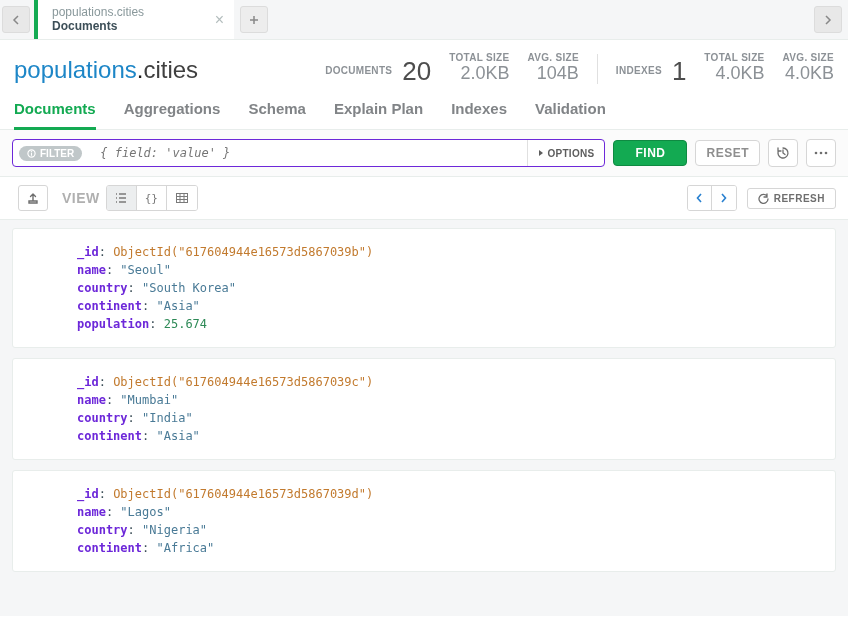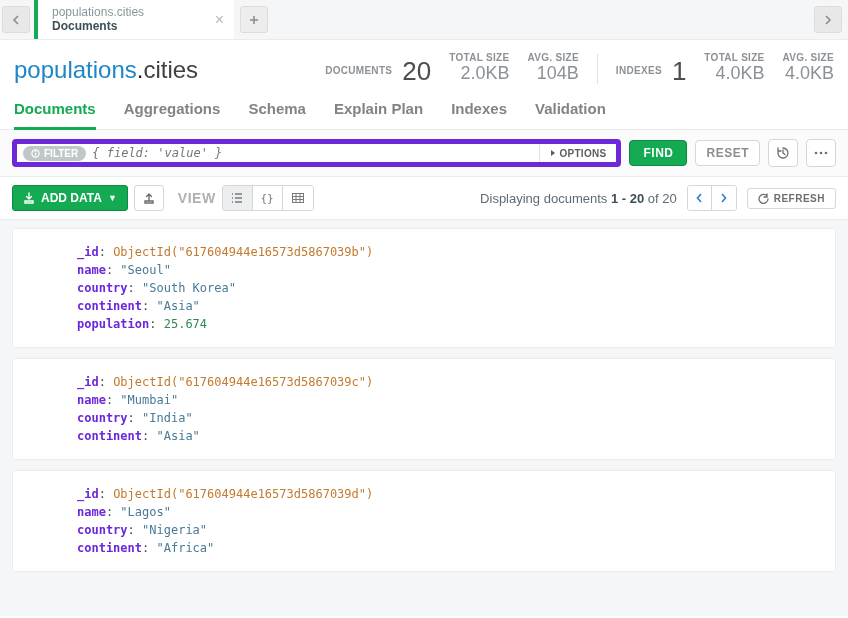--- a/index.html
+++ b/index.html
@@ -40,26 +40,26 @@
 .stat-big-value { font-size: 26px; color: #4d4d4d; line-height: 26px; margin-left: 4px; }
 .stat-divider { width: 1px; height: 30px; background: #e0e0e0; }
 
 
 .navtabs { display: flex; gap: 28px; padding: 14px 14px 0; border-bottom: 1px solid #e8edeb; }
 .navtab { font-size: 15px; font-weight: 600; color: #818487; padding-bottom: 10px; cursor: pointer; }
 .navtab.active { color: #13aa52; border-bottom: 3px solid #13aa52; margin-bottom: -1px; }
 
 
 .filterbar { display: flex; align-items: center; gap: 8px; padding: 9px 12px; border-bottom: 1px solid #e8edeb; background: #fbfbfb; }
-.filter-input-wrap { flex: 1; display: flex; align-items: center; border: 5px solid #6d28d9; border-radius: 4px; background: #fff; height: 28px; overflow: hidden; }
+.filter-input-wrap { flex: 1; display: flex; align-items: center; border: 1px solid #6d28d9; border-radius: 4px; background: #fff; height: 28px; overflow: hidden; gap: 12px; }
 .filter-badge { display: flex; align-items: center; gap: 4px; background: #c0c7c9; color: #fff; font-size: 10px; font-weight: 700; padding: 2px 8px; border-radius: 10px; margin: 0 6px; }
 .filter-badge svg { width: 9px; height: 9px; }
 .filter-input { flex: 1; border: none; outline: none; font-family: monospace; font-size: 12px; font-style: italic; color: #a8a8a8; background: transparent; }
 .options-btn { display: flex; align-items: center; gap: 3px; padding: 0 10px; height: 100%; border-left: 1px solid #e0e0e0; font-size: 10px; font-weight: 700; color: #5d5d5d; letter-spacing: 0.3px; }
-.find-btn { background: #13aa52; color: #fff; border: 1px solid #0f8a42; border-radius: 4px; padding: 5px 13px; font-size: 12px; font-weight: 700; letter-spacing: 0.5px; cursor: pointer; }
+.find-btn { background: #13aa52; color: #fff; border: 1px solid #0f8a42; border-radius: 4px; padding: 5px 21px; font-size: 12px; font-weight: 700; letter-spacing: 0.5px; cursor: pointer; }
 .reset-btn { background: #fff; color: #8e8e8e; border: 1px solid #d6d6d6; border-radius: 4px; padding: 5px 10px; font-size: 12px; font-weight: 700; letter-spacing: 0.5px; cursor: pointer; }
 .icon-btn { width: 30px; height: 28px; background: #fff; border: 1px solid #d6d6d6; border-radius: 4px; display: flex; align-items: center; justify-content: center; color: #6e6e6e; cursor: pointer; }
 
 
 .toolbar { display: flex; align-items: center; padding: 8px 12px; border-bottom: 1px solid #e8edeb; }
 .add-data-btn { background: #13aa52; color: #fff; border: 1px solid #0f8a42; border-radius: 3px; padding: 5px 10px; font-size: 12px; font-weight: 700; display: flex; align-items: center; gap: 6px; cursor: pointer; }
 .add-data-btn .caret { font-size: 9px; }
 .tool-btn { width: 30px; height: 26px; background: #fff; border: 1px solid #d6d6d6; border-radius: 3px; display: flex; align-items: center; justify-content: center; color: #6e6e6e; margin-left: 6px; cursor: pointer; }
 .view-label { font-size: 14px; font-weight: 700; color: #b0b0b0; letter-spacing: 0.5px; margin-left: 14px; margin-right: 6px; }
 .view-toggle { display: flex; border: 1px solid #d6d6d6; border-radius: 3px; overflow: hidden; }
@@ -185,27 +185,20 @@
   <div class="icon-btn">
     <svg width="14" height="4" viewBox="0 0 14 4">
         <circle cx="2" cy="2" r="1.3" fill="currentColor"></circle>
         <circle cx="7" cy="2" r="1.3" fill="currentColor"></circle>
         <circle cx="12" cy="2" r="1.3" fill="currentColor"></circle>
       </svg>
   </div>
 </div>
 
 <div class="toolbar">
-  <button class="add-data-btn">
-    <svg width="12" height="12" viewBox="0 0 12 12">
-        <path d="M6 1v6m0 0L3.5 4.5M6 7l2.5-2.5M2 9h8v2H2z" stroke="#fff" stroke-width="1.4" fill="none" stroke-linecap="round"></path>
-      </svg>
-    <span>ADD DATA</span>
-    <span class="caret">▼</span>
-  </button>
   <div class="tool-btn">
     <svg width="12" height="12" viewBox="0 0 12 12">
         <path d="M6 8V2m0 0L3.5 4.5M6 2l2.5 2.5M2 9h8v2H2z" stroke="currentColor" stroke-width="1.4" fill="none" stroke-linecap="round"></path>
       </svg>
   </div>
   <span class="view-label">VIEW</span>
   <div class="view-toggle">
     <div class="view-toggle-btn active">
       <svg width="12" height="10" viewBox="0 0 12 10">
           <path d="M1 1h1M4 1h7M1 5h1M4 5h7M1 9h1M4 9h7" stroke="currentColor" stroke-width="1.5"></path>
@@ -215,23 +208,20 @@
       <span class="mono" style="font-size:11px;">{}</span>
     </div>
     <div class="view-toggle-btn">
       <svg width="12" height="10" viewBox="0 0 12 10">
           <rect x="0.5" y="0.5" width="11" height="9" stroke="currentColor" fill="none"></rect>
           <path d="M0.5 3.5h11M0.5 6.5h11M4 0.5v9M8 0.5v9" stroke="currentColor"></path>
         </svg>
     </div>
   </div>
   <div class="pagination">
-    <span>
-      <span>Displaying documents </span><b>1 - 20</b><span> of </span><span>20</span>
-    </span>
     <div class="page-arrows">
       <div class="page-arrow">
         <svg width="7" height="10" viewBox="0 0 7 10">
             <path d="M5 1L1.5 5 5 9" stroke="currentColor" stroke-width="1.6" fill="none"></path>
           </svg>
       </div>
       <div class="page-arrow">
         <svg width="7" height="10" viewBox="0 0 7 10">
             <path d="M2 1l3.5 4L2 9" stroke="currentColor" stroke-width="1.6" fill="none"></path>
           </svg>

